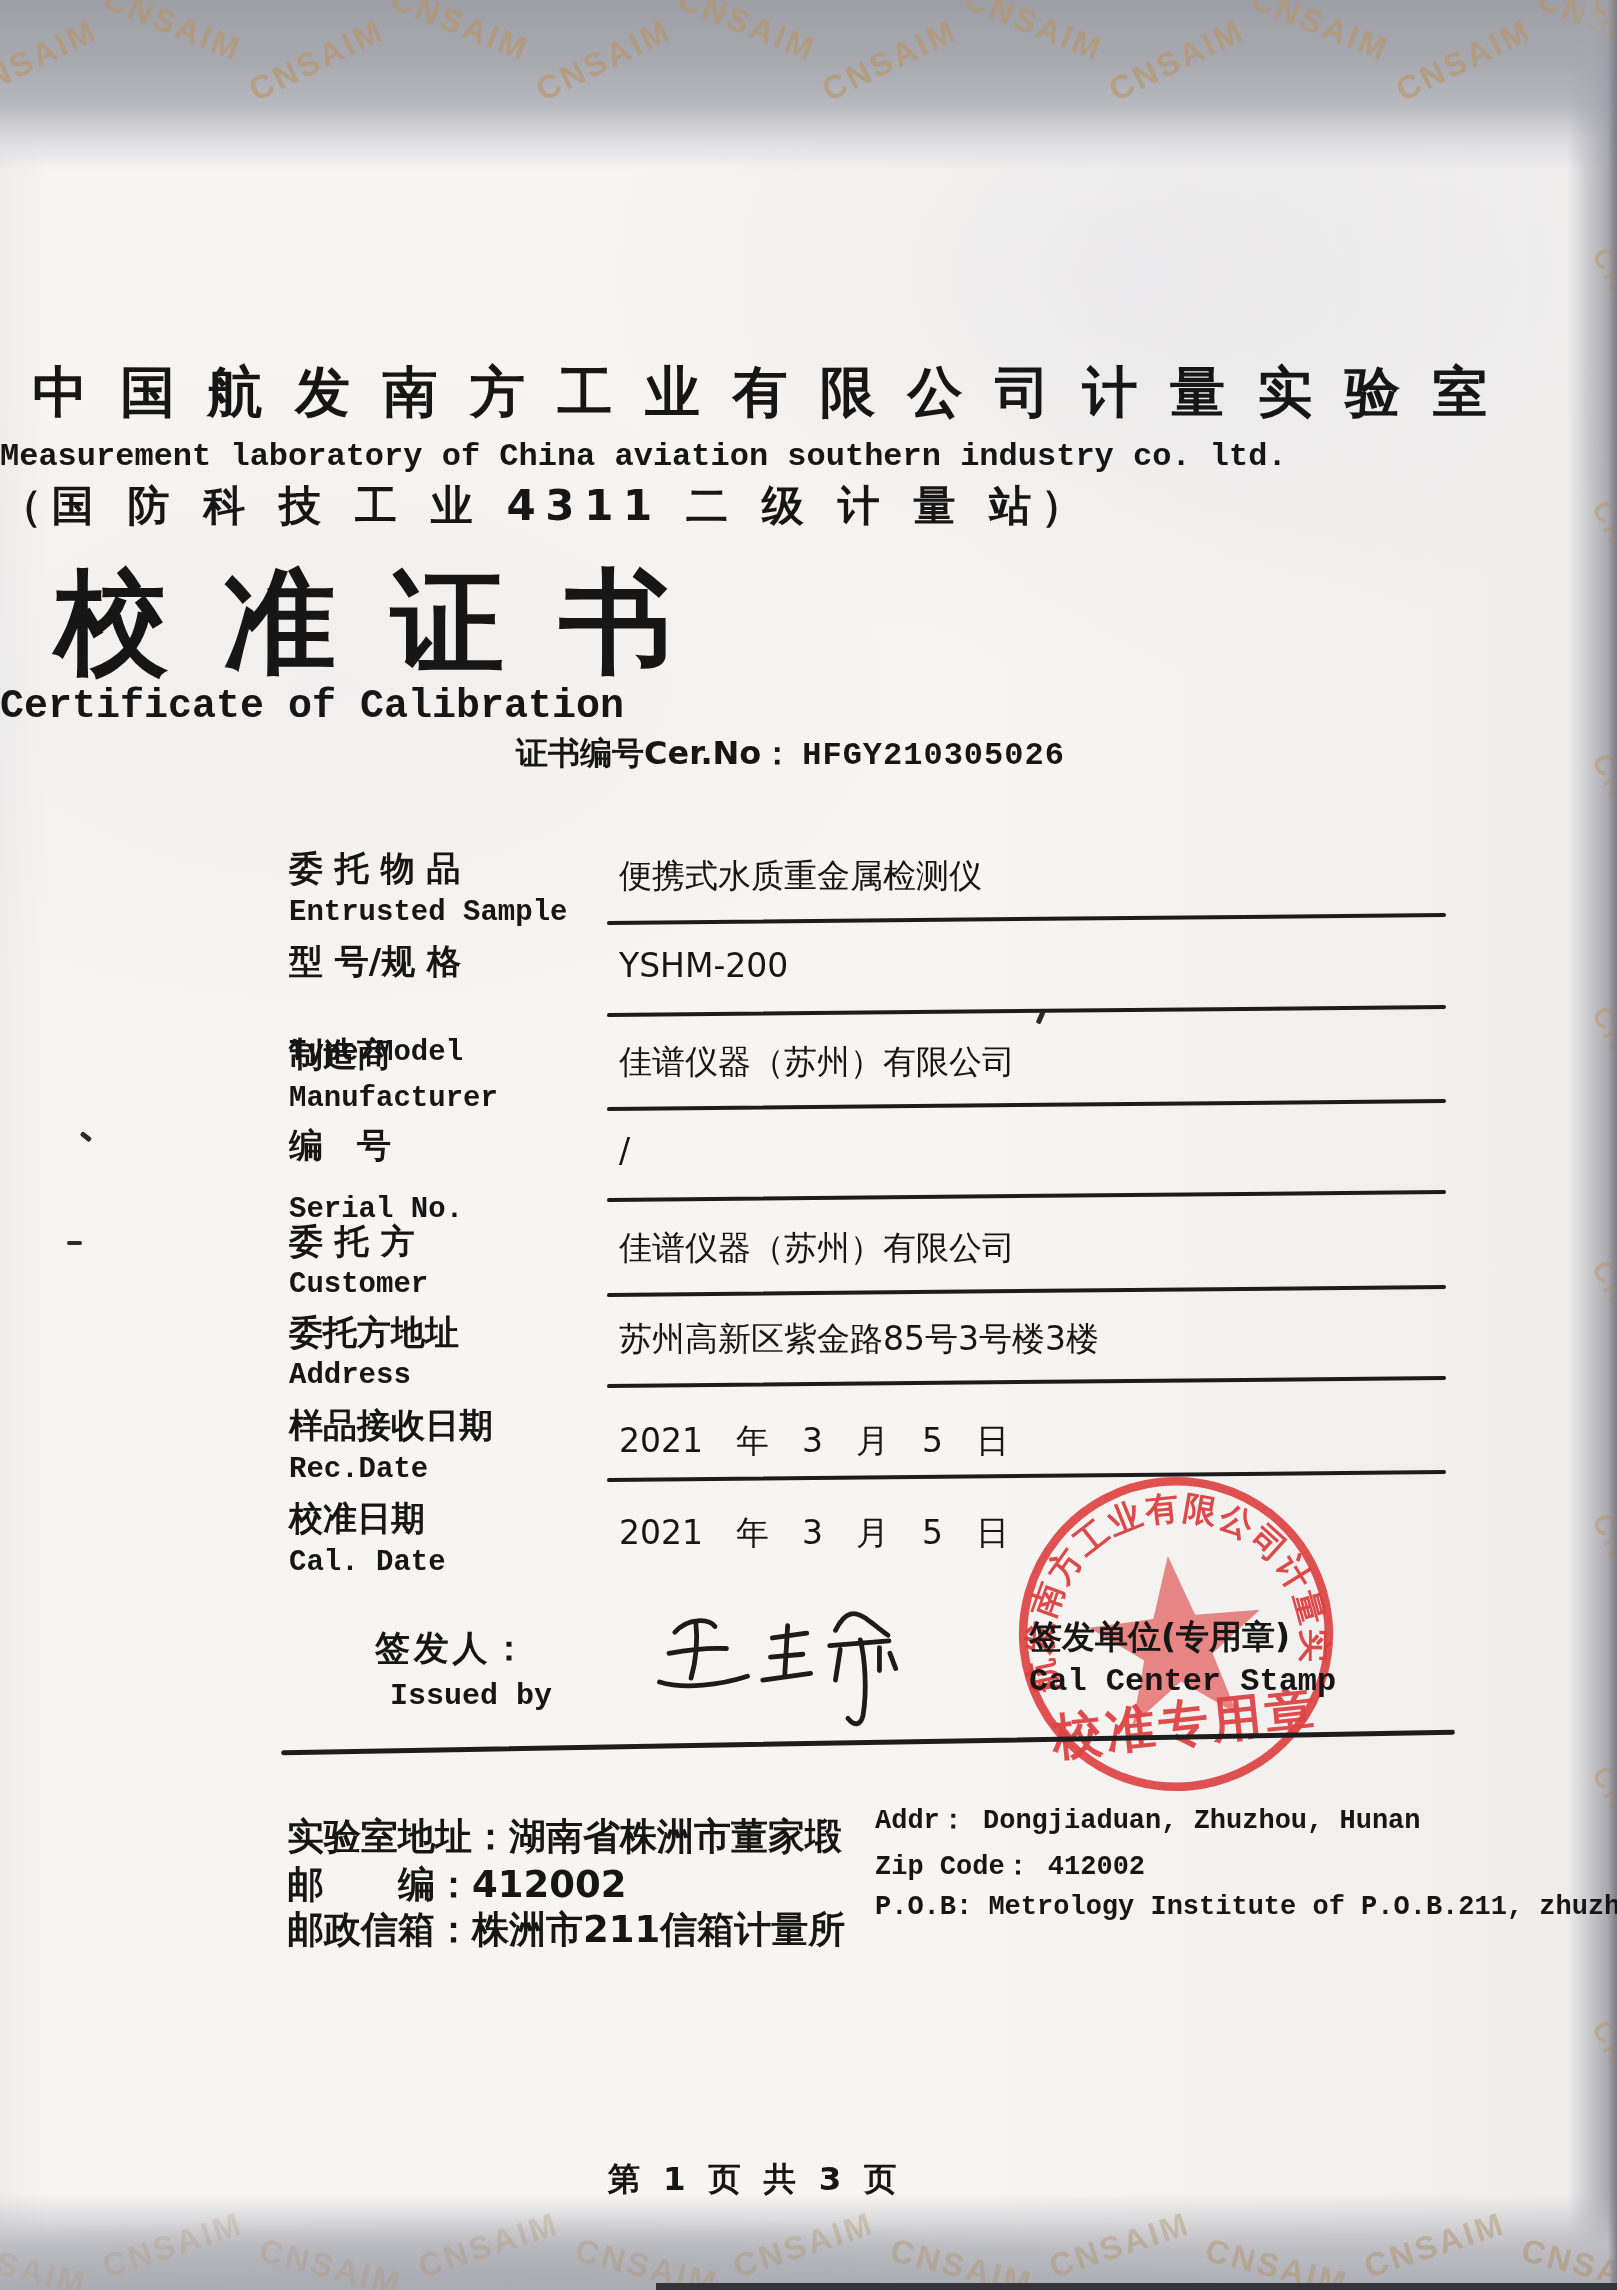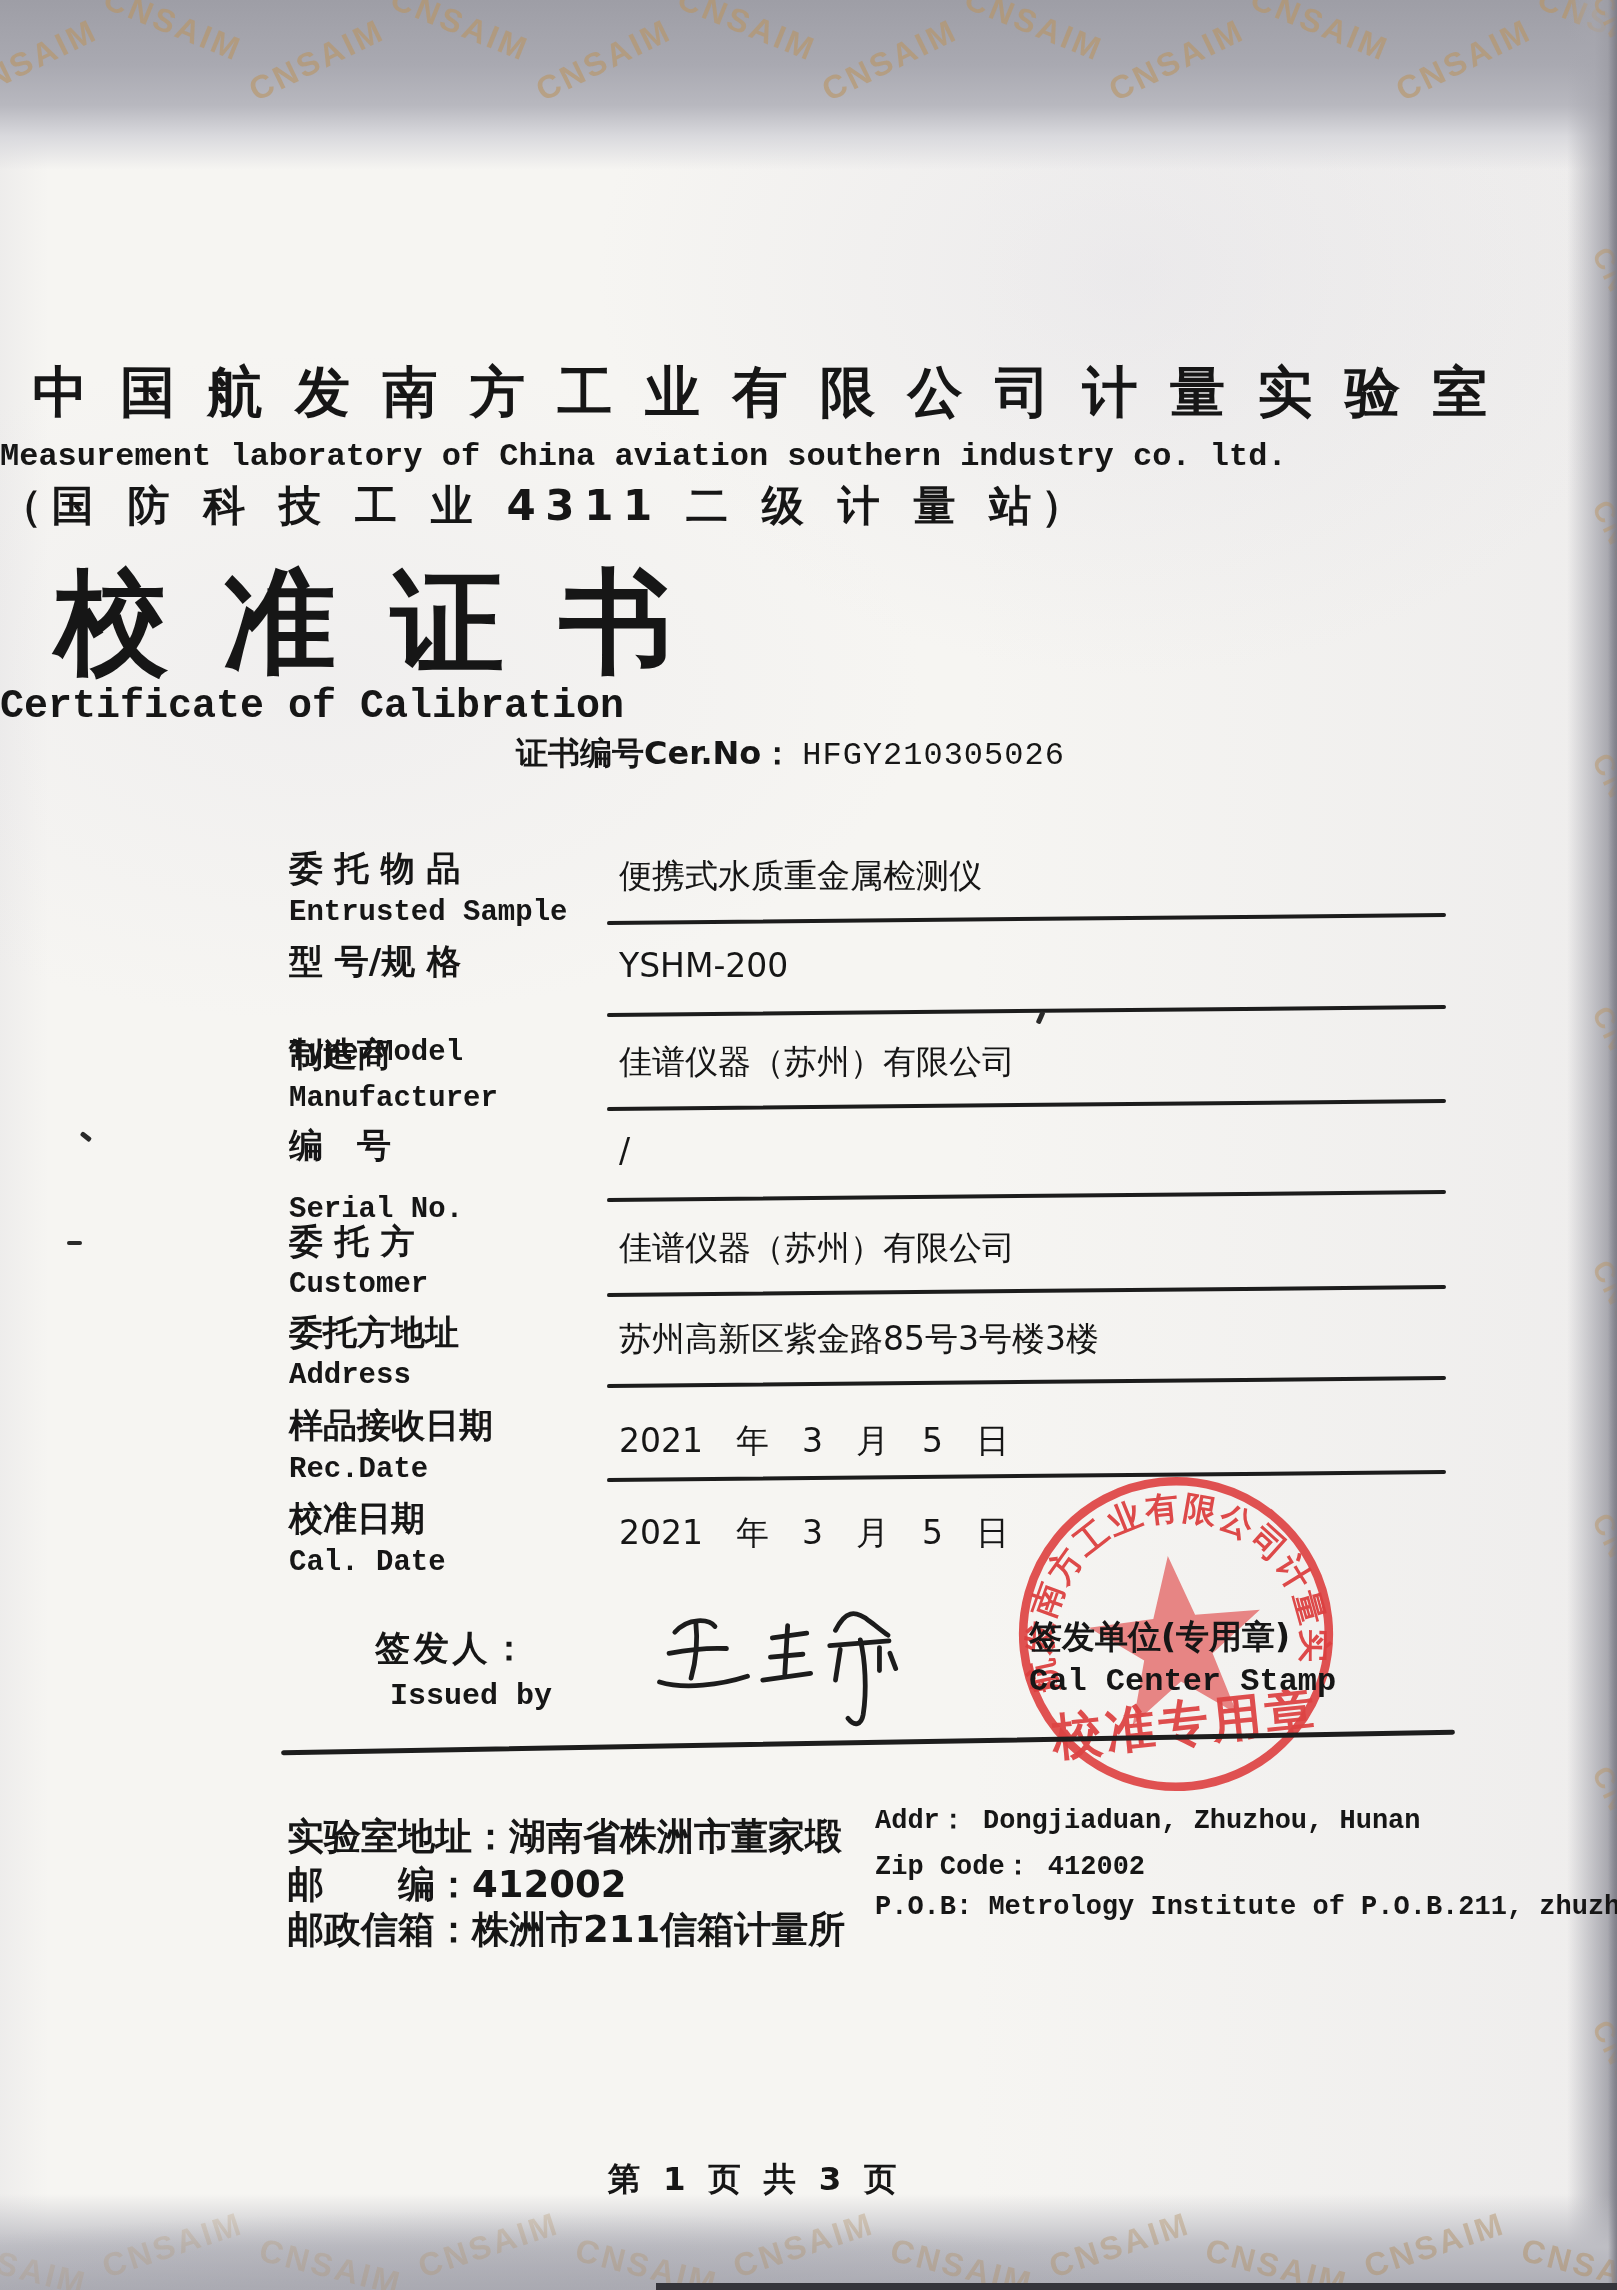--- a/index.html
+++ b/index.html
@@ -42,21 +42,21 @@
   }
   .band-right .wm { font-size:29px; color:rgba(185,148,98,.48); }
   .band-bottom .wm { color:rgba(176,140,92,.55); }
   .org-cn { position:absolute; left:0; right:0; top:356px; font-size:55px; font-weight:bold; letter-spacing:32.5px; text-indent:32.5px; white-space:nowrap; }
   .org-en { position:absolute; left:0; right:0; top:438px; font-size:32px; font-weight:bold; }
   .station { position:absolute; left:0; right:0; top:478px; font-size:42px; font-weight:bold; letter-spacing:9.6px; }
   .title-cn { position:absolute; left:0; right:0; top:547px; font-size:113px; font-weight:bold; letter-spacing:55px; text-indent:55px; white-space:nowrap; }
   .title-en { position:absolute; left:0; right:0; top:684px; font-size:40px; font-weight:bold; }
   .certno { position:absolute; left:516px; top:732px; font-size:32px; white-space:nowrap; }
   .certno .lbl { font-weight:bold; }
-  .certno .num { font-weight:normal; letter-spacing:1px; }
+  .certno .num { font-weight:bold; letter-spacing:1px; }
 
   
   .form-row { position:absolute; left:0; top:0; width:100%; }
   .flabel-cn { position:absolute; left:289px; font-size:34px; font-weight:bold; white-space:nowrap; }
   .flabel-en { position:absolute; left:289px; font-size:29px; font-weight:bold; white-space:nowrap; }
   .fvalue { position:absolute; left:619px; font-size:33px; white-space:nowrap; }
   .fline { position:absolute; left:607px; width:839px; height:3.8px; background:#1c1c1c; border-radius:1.9px; transform:rotate(-0.55deg); }
 
   
   .sig-label-cn { position:absolute; left:375px; top:1625px; font-size:35px; font-weight:bold; letter-spacing:3.8px; }

